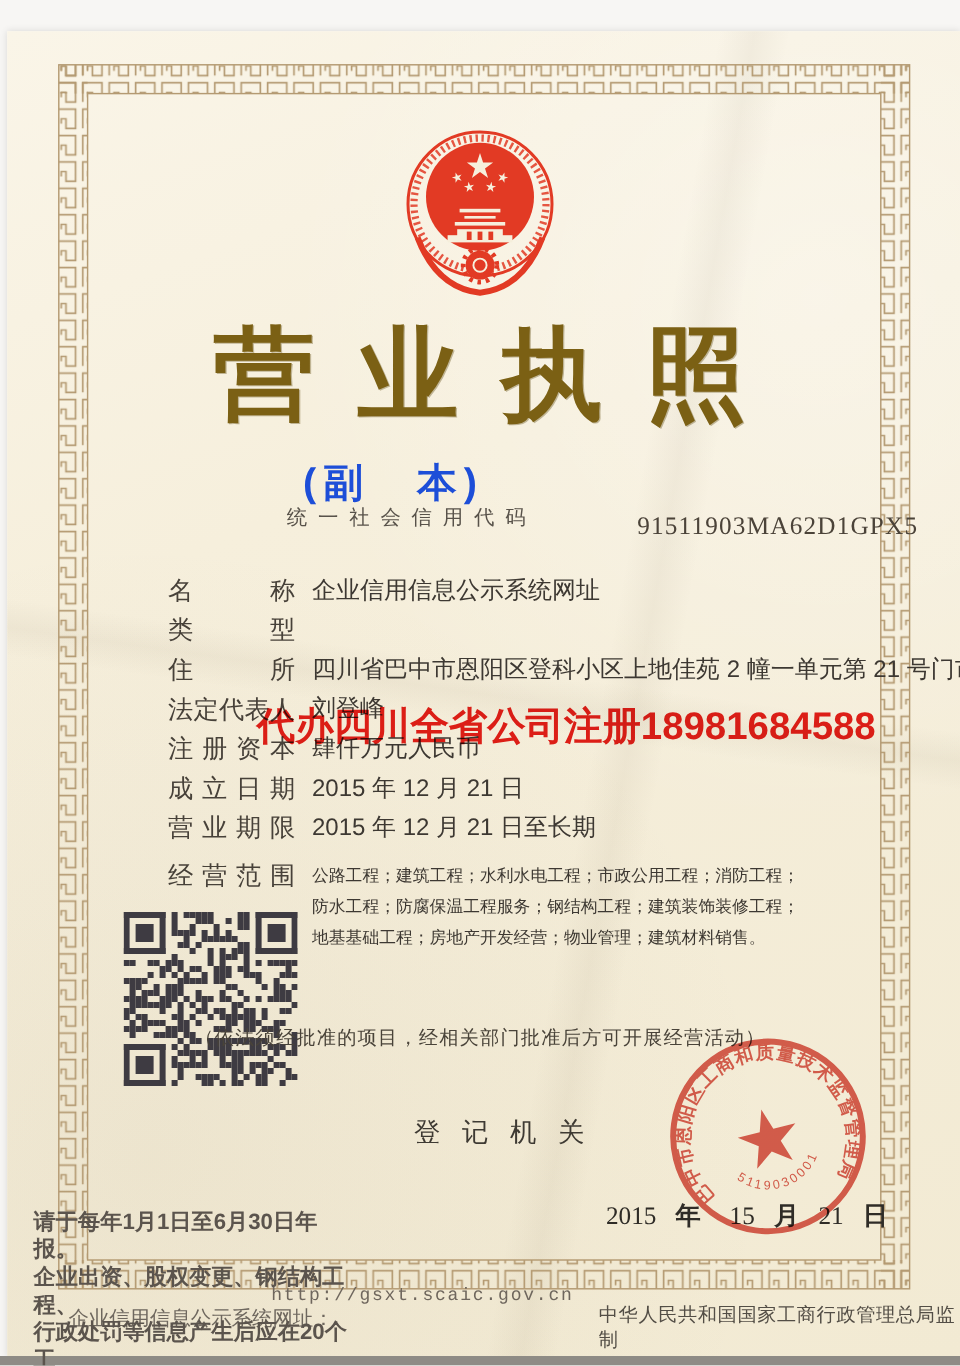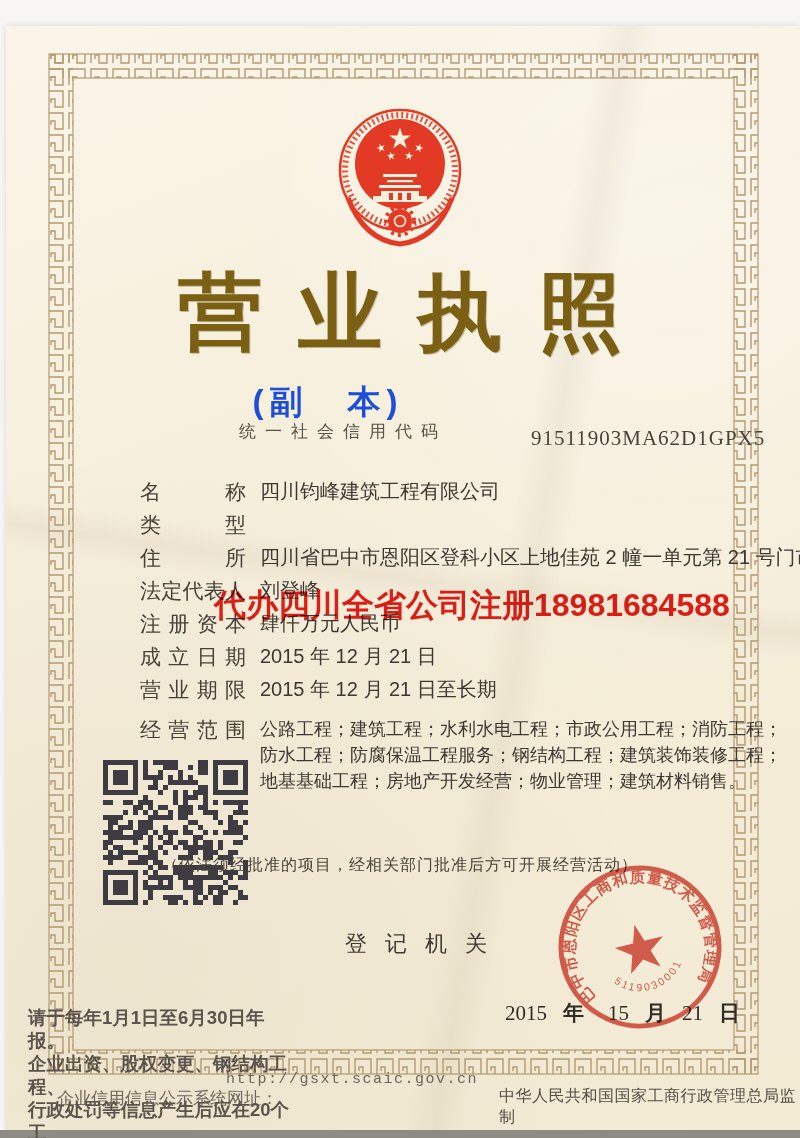--- a/index.html
+++ b/index.html
@@ -35,21 +35,21 @@
   }
   .credit-label{left:239px;top:420px;font-size:17px;letter-spacing:9px;color:#58524a;}
   .credit-code{left:531px;top:426px;font-size:21px;letter-spacing:1px;color:#4b4339;
     font-family:"Liberation Serif", serif;}
   .fields{left:140px;top:478px;width:650px;color:#403b33;}
   .frow{height:33px;display:flex;align-items:flex-start;}
   .f-label{width:106px;flex:0 0 106px;font-size:21px;color:#474139;}
   .spread{display:flex;justify-content:space-between;}
   .f-value{margin-left:14px;font-size:20px;white-space:nowrap;color:#3d3832;}
   .scope-row{margin-top:7px;height:auto;}
-  .scope-lines{margin-left:14px;font-size:18px;line-height:26px;color:#3d3832;}
+  .scope-lines{margin-left:14px;font-size:14px;line-height:26px;color:#3d3832;}
   .scope-lines div{white-space:nowrap;}
   .ad-watermark{
     left:214px;top:584px;font-size:32px;font-weight:700;color:#e6201a;
     white-space:nowrap;letter-spacing:0;mix-blend-mode:multiply;z-index:6;
   }
   .qr{left:103px;top:760px;width:150px;height:150px;}
   .note{left:0;top:855px;width:800px;text-align:center;font-size:16px;
     letter-spacing:1px;color:#494339;}
   .registry{left:0;top:929px;width:800px;text-align:center;
     font-size:22px;letter-spacing:18px;text-indent:18px;color:#3e3a33;padding-left:16px;}
@@ -122,21 +122,21 @@
 
 <div class="abs credit-label">统一社会信用代码</div>
 <div class="abs credit-code">91511903MA62D1GPX5</div>
 
 <div class="abs fields">
   <div class="frow">
     <span class="f-label spread">
         <span>名</span>
         <span>称</span>
       </span>
-    <span class="f-value">四川钧峰建筑工程有限公司</span>
+    <span class="f-value">企业信用信息公示系统网址</span>
   </div>
   <div class="frow">
     <span class="f-label spread">
         <span>类</span>
         <span>型</span>
       </span>
   </div>
   <div class="frow">
     <span class="f-label spread">
         <span>住</span>

